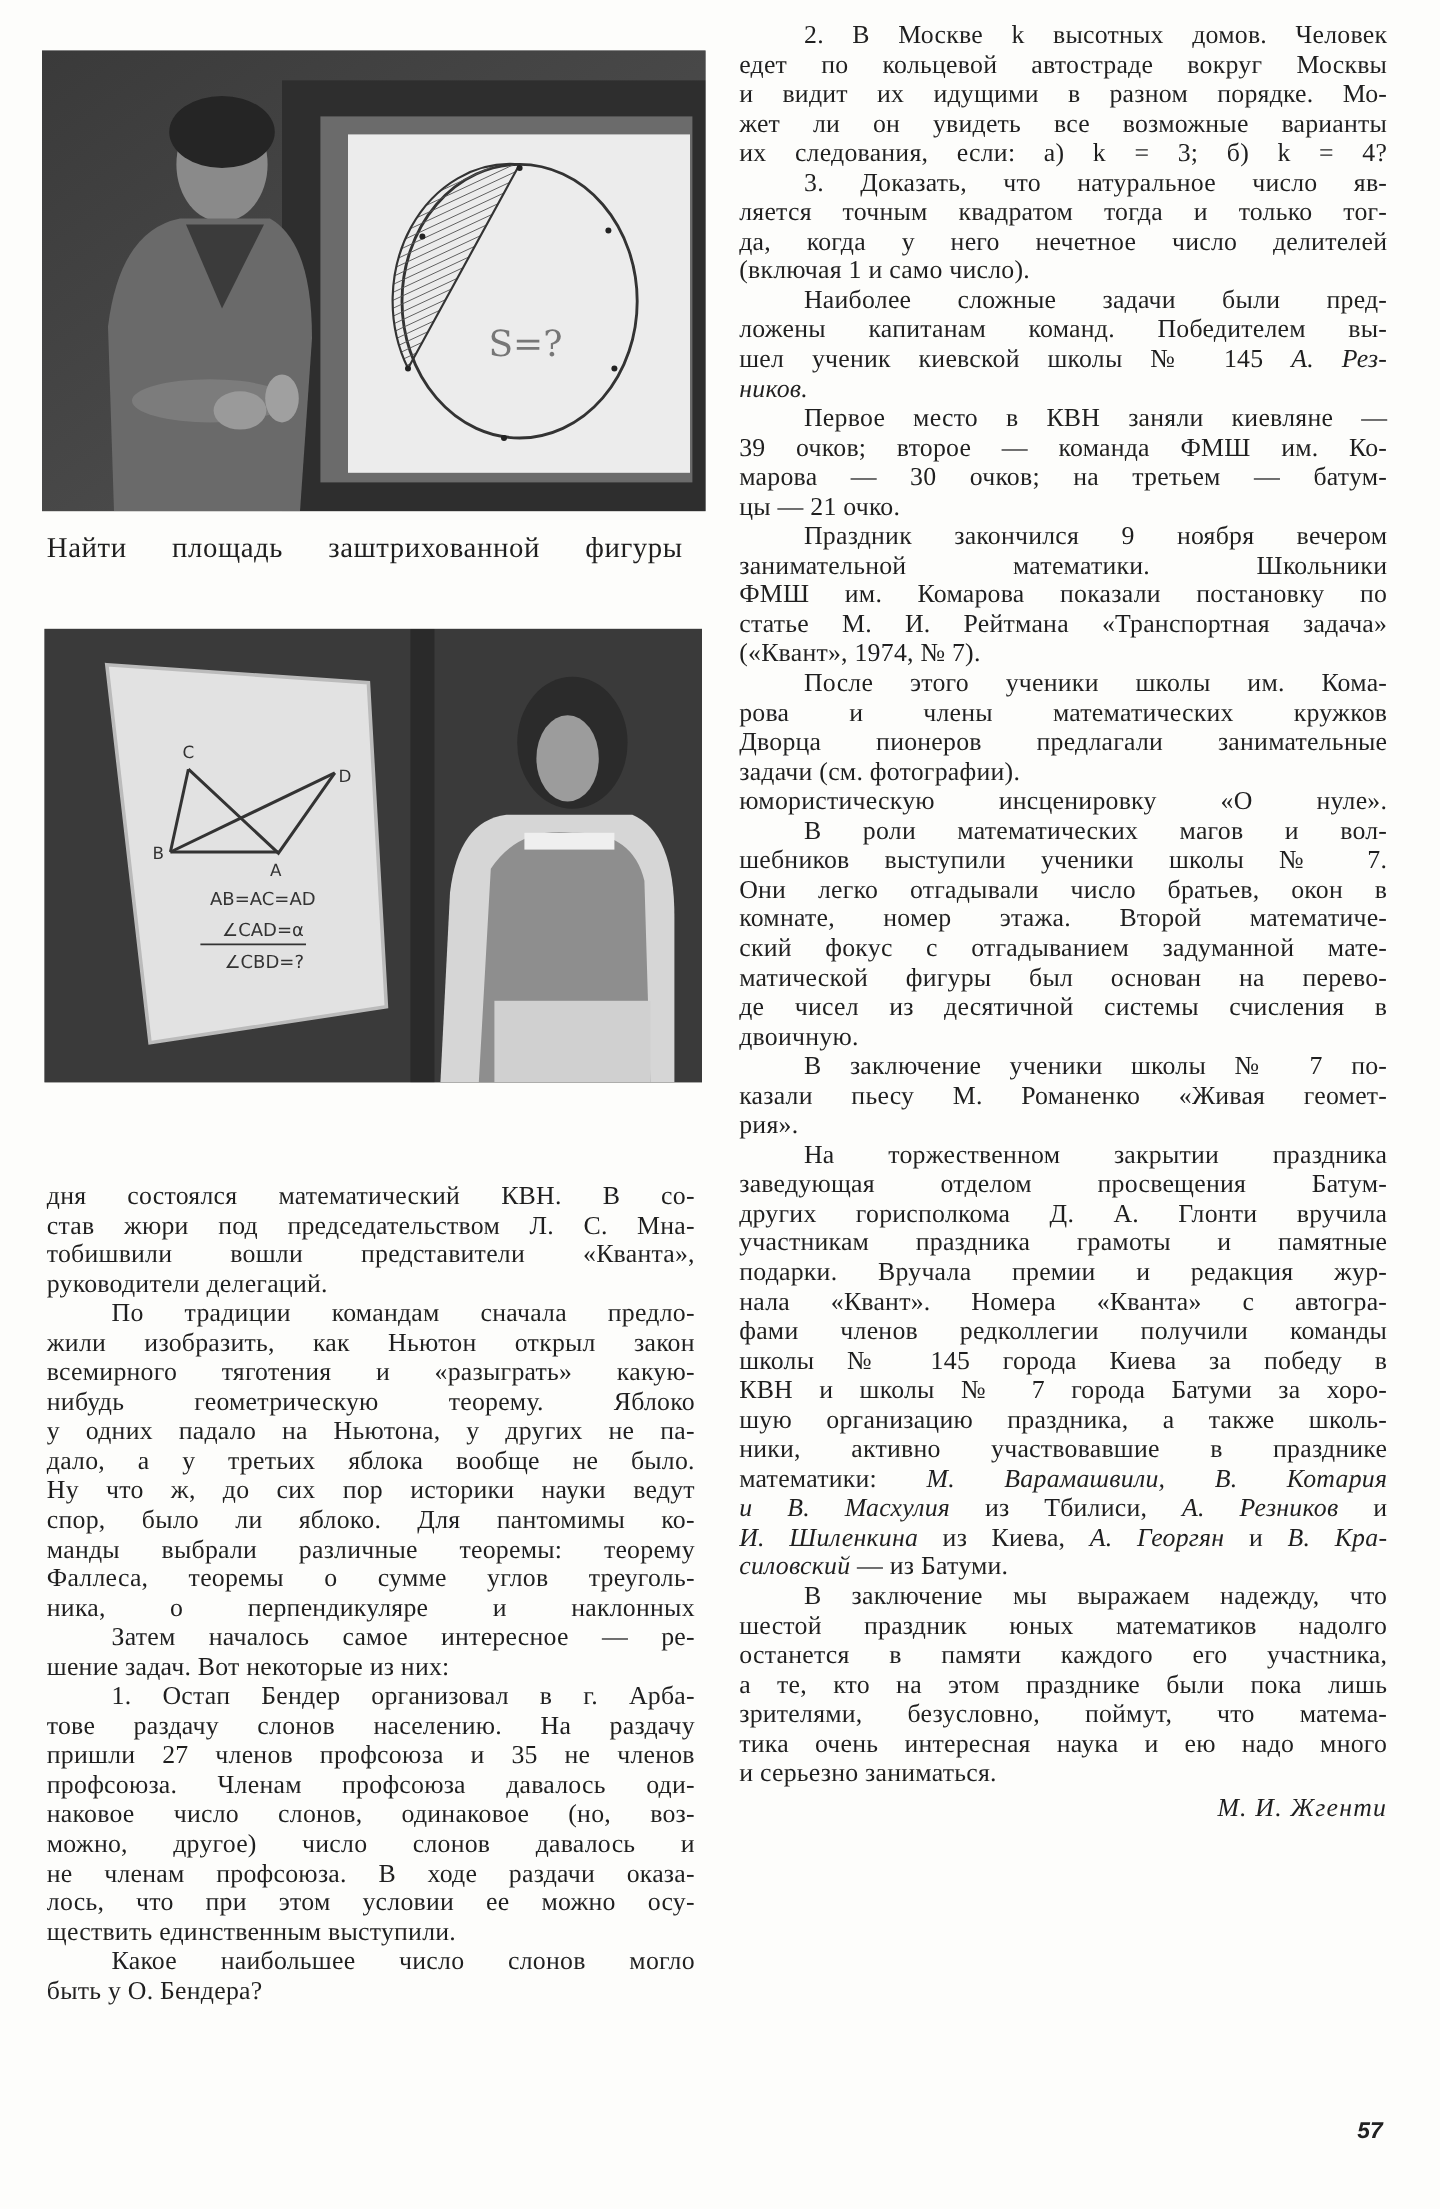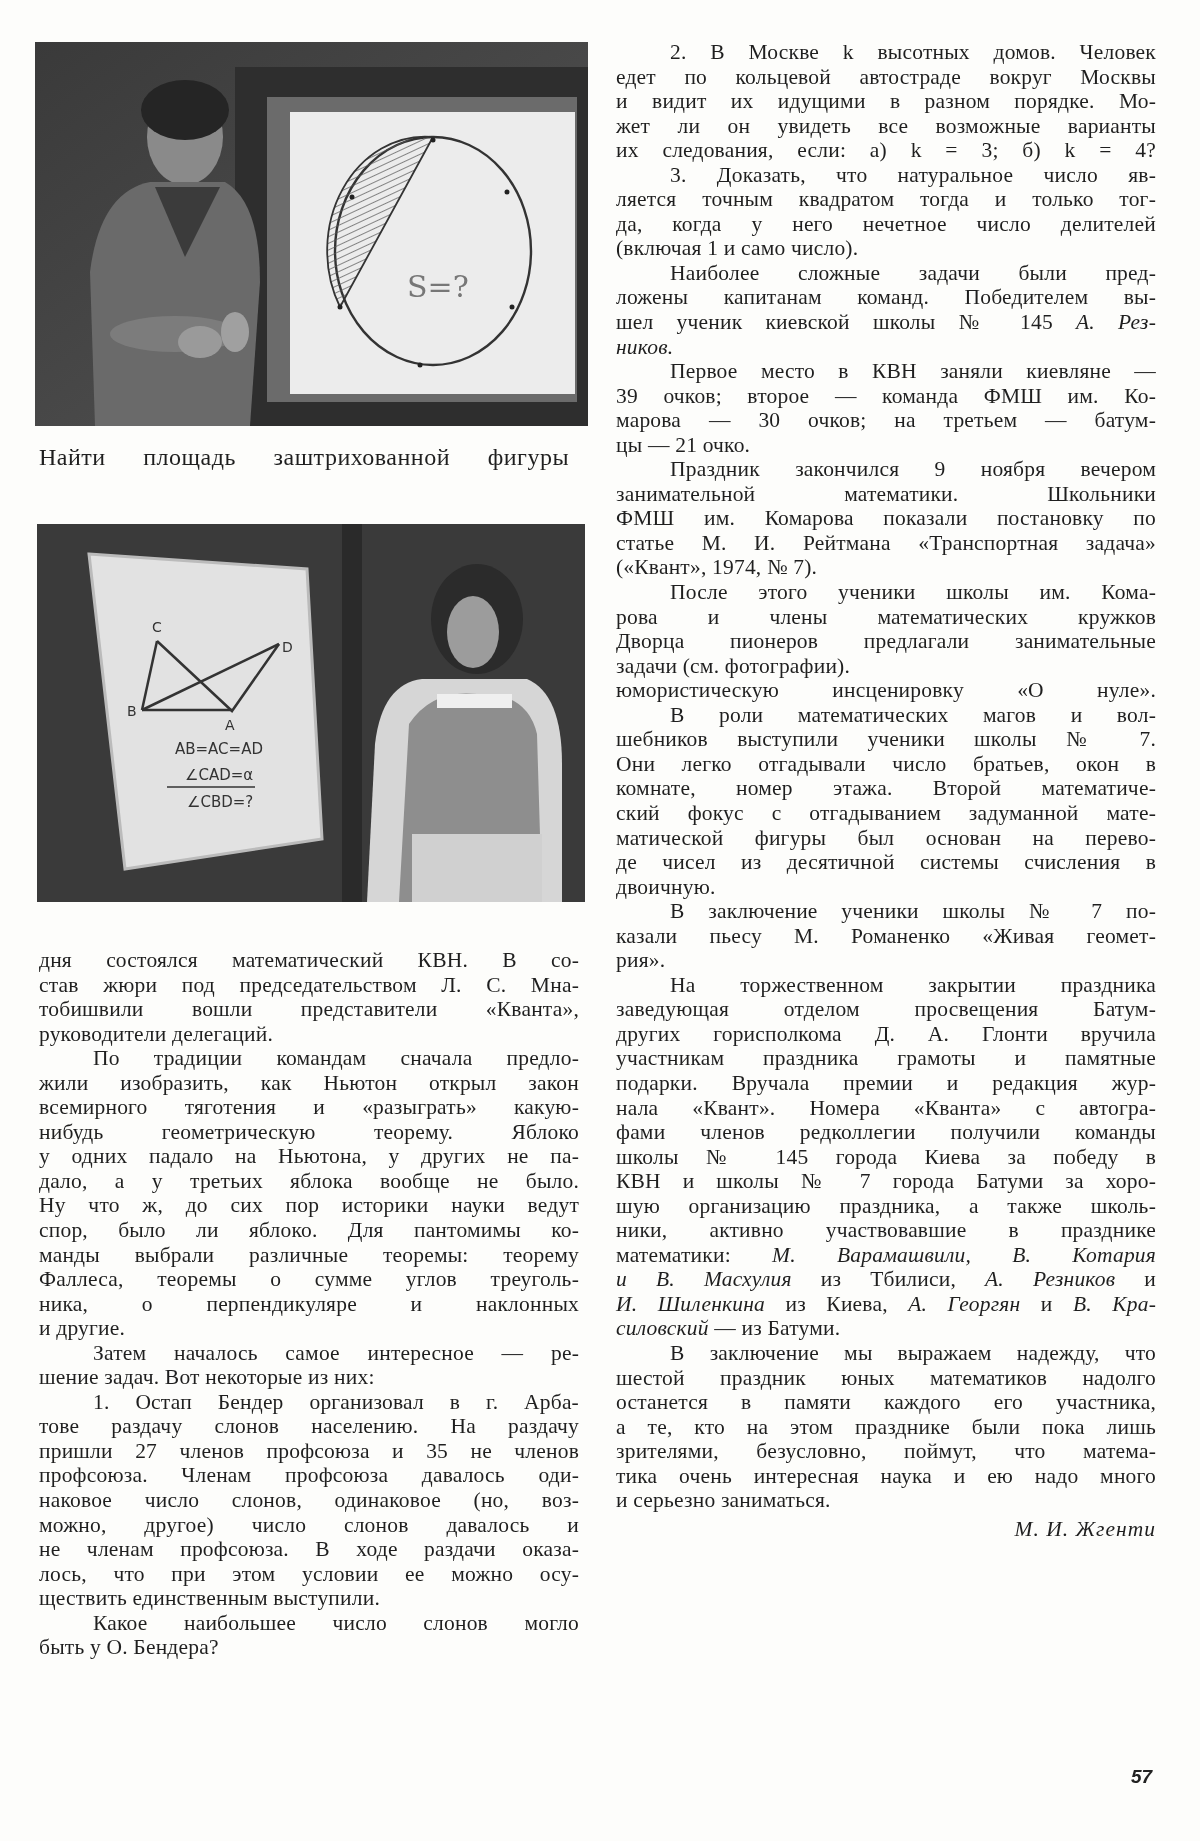--- a/index.html
+++ b/index.html
@@ -7,22 +7,22 @@
     width: 1200px; height: 1841px; position: relative; overflow: hidden;
     background: #fdfdfb; color: #1f1f1f;
     font-family: "Liberation Serif", "DejaVu Serif", serif;
   }
   .col {
     position: absolute;
     font-size: 21.5px;
     line-height: 24.55px;
     letter-spacing: 0.2px;
   }
-  .col-left { left: 39px; top: 948px; width: 540px; }
-  .col-right { left: 616px; top: 40px; width: 540px; }
+  .col-left { left: 39px; top: 984px; width: 540px; }
+  .col-right { left: 616px; top: 17px; width: 540px; }
   .ln {
     display: block; white-space: nowrap;
     text-align: justify; text-align-last: justify;
     height: 24.55px; overflow: visible;
   }
   .ln.last { text-align-last: left; }
   .ln.ind { padding-left: 54px; }
   .ln.right { text-align: left; text-align-last: right; }
   .it { font-style: italic; }
   .sig { margin-top: 4px; font-style: italic; letter-spacing: 1px; }
@@ -127,21 +127,20 @@
   <span class="ln">жили изобразить, как Ньютон открыл закон</span>
   <span class="ln">всемирного тяготения и «разыграть» какую-</span>
   <span class="ln">нибудь геометрическую теорему. Яблоко</span>
   <span class="ln">у одних падало на Ньютона, у других не па-</span>
   <span class="ln">дало, а у третьих яблока вообще не было.</span>
   <span class="ln">Ну что ж, до сих пор историки науки ведут</span>
   <span class="ln">спор, было ли яблоко. Для пантомимы ко-</span>
   <span class="ln">манды выбрали различные теоремы: теорему</span>
   <span class="ln">Фаллеса, теоремы о сумме углов треуголь-</span>
   <span class="ln">ника, о перпендикуляре и наклонных</span>
-  <span class="ln last">и другие.</span>
   <span class="ln ind">Затем началось самое интересное — ре-</span>
   <span class="ln last">шение задач. Вот некоторые из них:</span>
   <span class="ln ind">1. Остап Бендер организовал в г. Арба-</span>
   <span class="ln">тове раздачу слонов населению. На раздачу</span>
   <span class="ln">пришли 27 членов профсоюза и 35 не членов</span>
   <span class="ln">профсоюза. Членам профсоюза давалось оди-</span>
   <span class="ln">наковое число слонов, одинаковое (но, воз-</span>
   <span class="ln">можно, другое) число слонов давалось и</span>
   <span class="ln">не членам профсоюза. В ходе раздачи оказа-</span>
   <span class="ln">лось, что при этом условии ее можно осу-</span>

